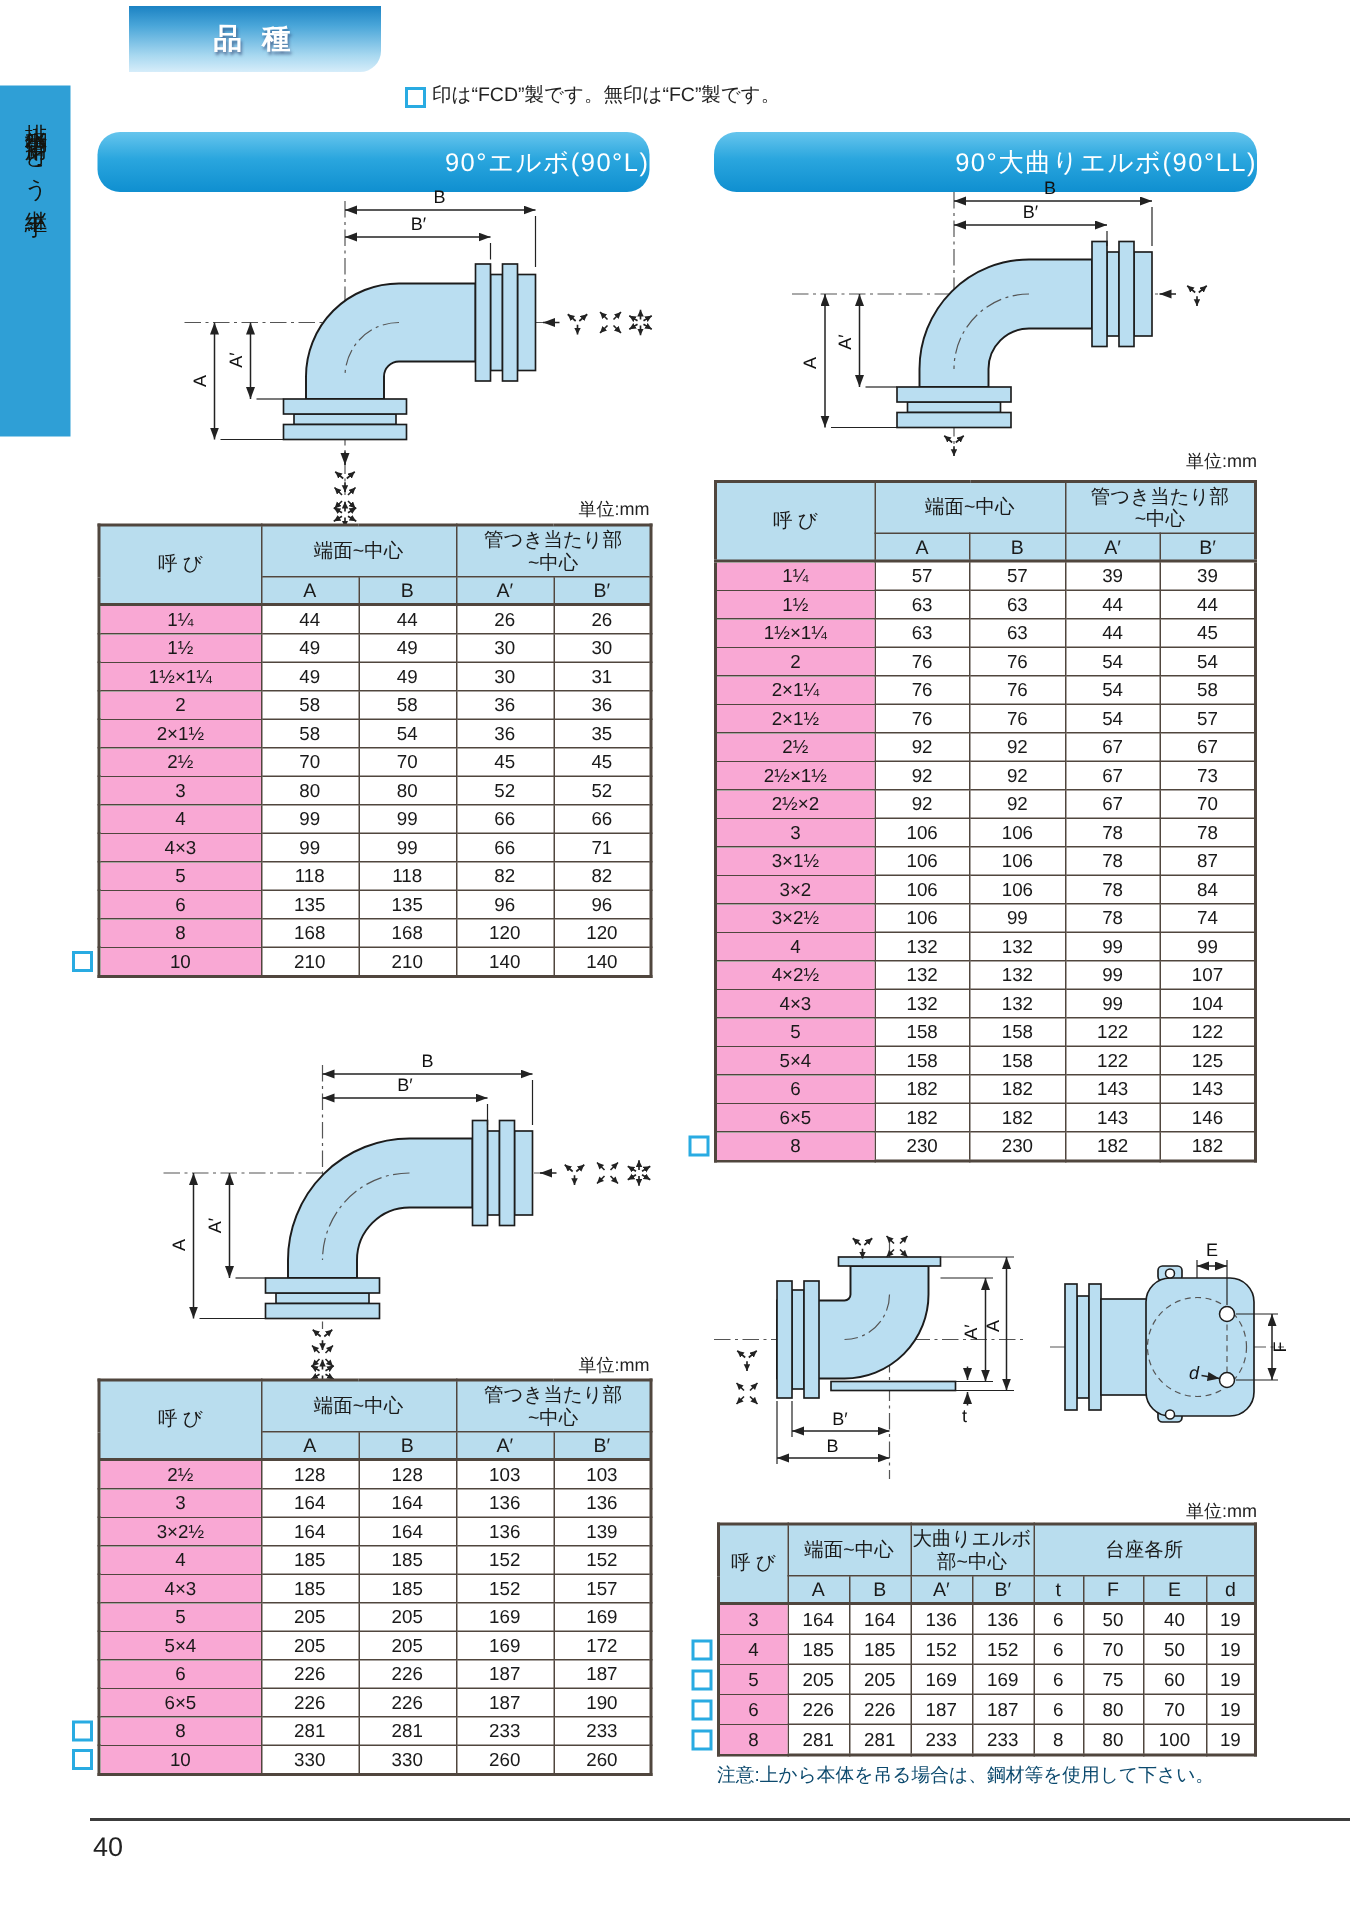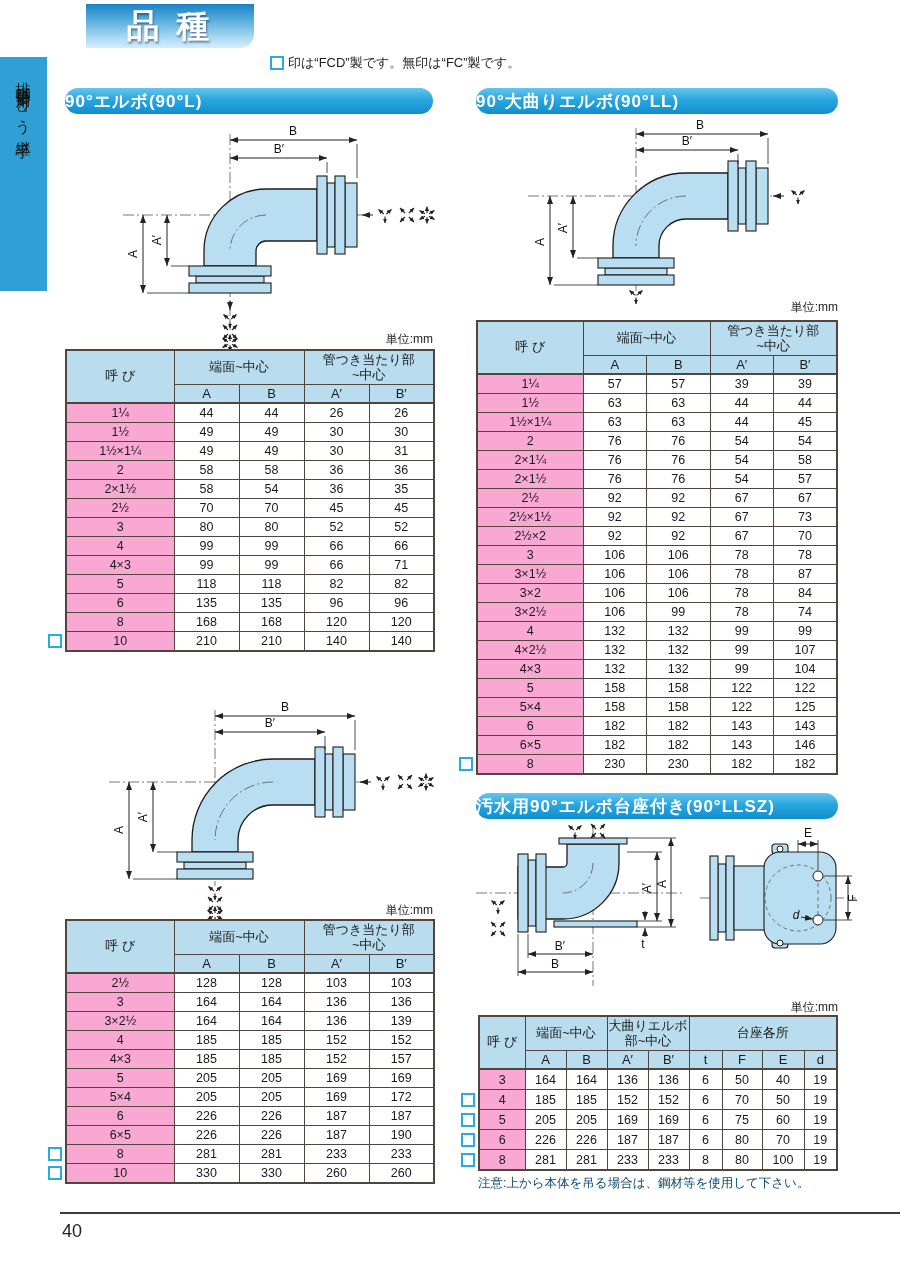--- a/index.html
+++ b/index.html
@@ -6,28 +6,28 @@
   .page{position:relative;width:900px;height:1277px;background:#ffffff;font-family:"Liberation Sans",sans-serif;overflow:hidden}
 
   
   .sidebar{position:absolute;left:0;top:57px;width:47px;height:234px;background:#2f9fd6;display:flex;justify-content:center;padding-top:13px;box-sizing:border-box}
   .sidebar span{writing-mode:vertical-rl;text-orientation:upright;font-size:15px;letter-spacing:3px;color:#14140e;line-height:1}
 
   
   .title-box{position:absolute;left:86px;top:4px;width:168px;height:44px;border-radius:0 0 14px 0;
     background:linear-gradient(180deg,#1b82c3 0%,#4aa6d9 30%,#a8d8f0 75%,#d6edfa 100%);
     display:flex;align-items:center;justify-content:center}
-  .title-box span{color:#fff;font-size:33px;font-weight:bold;letter-spacing:4px;text-shadow:1px 2px 2px rgba(30,40,90,.5)}
-
-  .note{position:absolute;left:270px;top:54px;font-size:13px;color:#222;display:flex;align-items:center;gap:4px}
+  .title-box span{color:#fff;font-size:19px;font-weight:bold;letter-spacing:4px;text-shadow:1px 2px 2px rgba(30,40,90,.5)}
+
+  .note{position:absolute;left:270px;top:54px;font-size:13px;color:#222;display:flex;align-items:flex-end;gap:4px}
   .fcd-sq{display:inline-block;width:10px;height:10px;border:2px solid #29abe2;background:#fff}
 
-  .secbar{position:absolute;height:26px;border-radius:15px;color:#fff;font-weight:bold;font-size:17px;
+  .secbar{position:absolute;height:40px;border-radius:15px;color:#fff;font-weight:normal;font-size:17px;
     background:linear-gradient(180deg,#66c5ed 0%,#2aa6de 45%,#0f8fd0 100%);
-    display:flex;align-items:center;justify-content:flex-start;letter-spacing:1px}
+    display:flex;align-items:center;justify-content:flex-end;letter-spacing:1px}
   #sec1{left:65px;top:88px;width:368px}
   #sec2{left:476px;top:88px;width:362px}
   #sec3{left:65px;top:668px;width:368px}
   #sec4{left:476px;top:793px;width:362px}
 
   .unit{position:absolute;width:110px;font-size:12px;color:#222;text-align:right}
   #u1{left:323px;top:331px} #u2{left:728px;top:299px} #u3{left:323px;top:902px} #u4{left:728px;top:999px}
 
   .tblwrap{position:absolute}
   #t1{left:65px;top:349px;width:370px}
@@ -80,23 +80,20 @@
   <div class="note">
     <span class="fcd-sq"></span>
     <span>印は“FCD”製です。無印は“FC”製です。</span>
   </div>
 
   <div class="secbar" id="sec1">
       <span>90°エルボ(90°L)</span>
     </div>
   <div class="secbar" id="sec2">
       <span>90°大曲りエルボ(90°LL)</span>
-    </div>
-  <div class="secbar" id="sec4">
-      <span>汚水用90°エルボ台座付き(90°LLSZ)</span>
     </div>
 
   <svg class="diag" id="d1" width="370" height="226" viewBox="0 0 370 226">
     <defs>
       <marker id="ah" markerUnits="userSpaceOnUse" markerWidth="9" markerHeight="7" refX="8" refY="3" orient="auto-start-reverse">
           <path d="M0 0 L8 3 L0 6 Z" fill="#222"></path>
         </marker>
       <marker id="ahs" markerUnits="userSpaceOnUse" markerWidth="6" markerHeight="6" refX="4.5" refY="2.2" orient="auto-start-reverse">
           <path d="M0 0 L4.5 2.2 L0 4.4 Z" fill="#222"></path>
         </marker>

